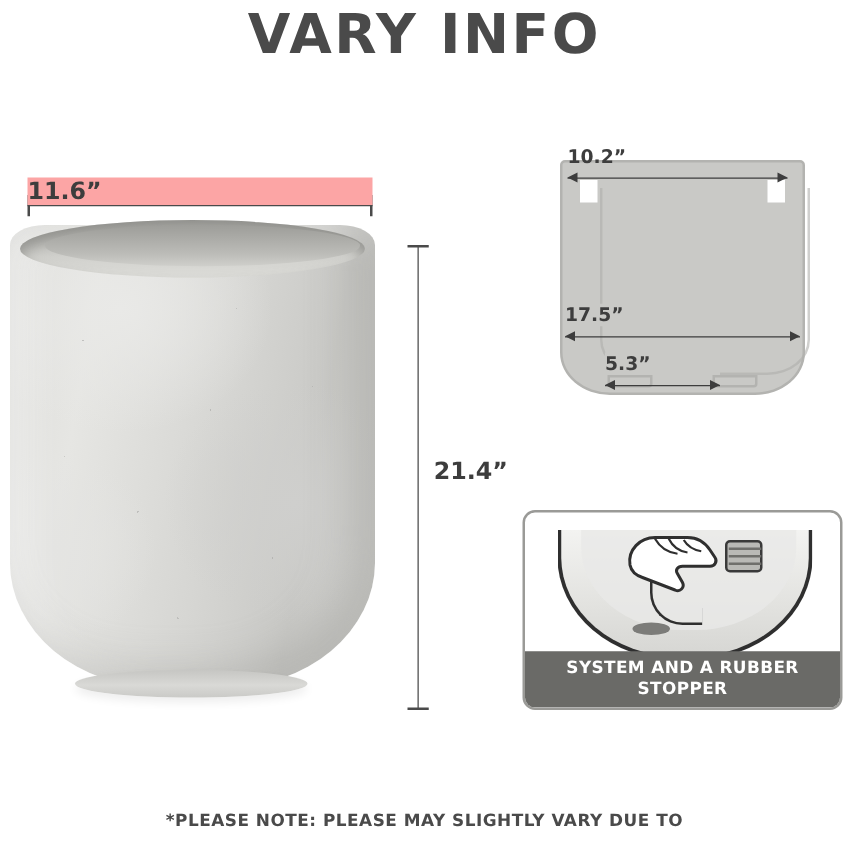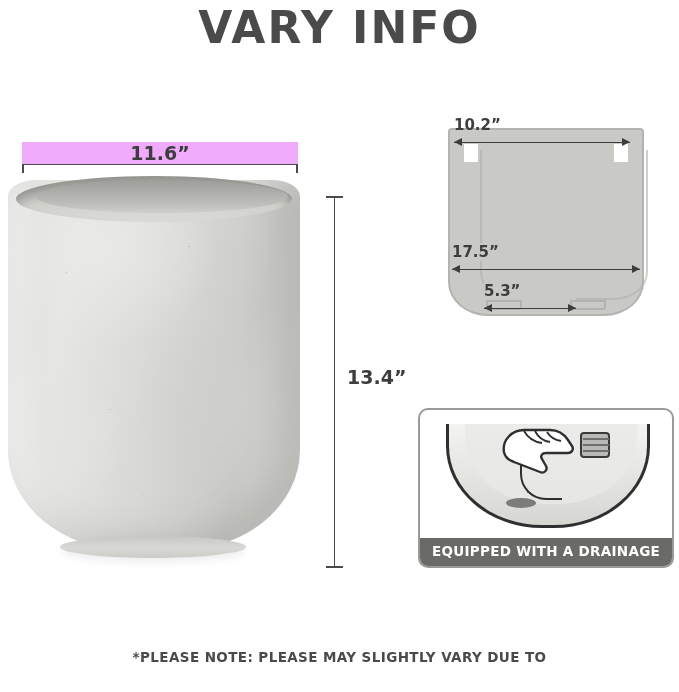--- a/index.html
+++ b/index.html
@@ -114,25 +114,25 @@
     position: absolute;
     top: 10px;
     width: 1.6px; height: 17px;
     background: #4a4a4a;
   }
   .dim-top .cap-l { left: 0; }
   .dim-top .cap-r { right: 0; }
   .dim-top .label {
     position: absolute;
     top: -4px; left: 0; width: 276px;
-    text-align: center;
+    text-align: left;
     font-size: 19px;
     font-weight: bold;
     color: #3d3d3d;
-    background: #f0abfc;
+    background: #fca5a5;
     font-family: "DejaVu Sans", sans-serif;
   }
   .dim-right {
     position: absolute;
     left: 322px;
     top: 196px;
     width: 90px;
     height: 372px;
   }
   .dim-right .vline {
@@ -350,21 +350,21 @@
     <div class="line"></div>
     <div class="cap-l"></div>
     <div class="cap-r"></div>
     <div class="label">11.6”</div>
   </div>
 
   <div class="dim-right">
     <div class="vline"></div>
     <div class="cap-t"></div>
     <div class="cap-b"></div>
-    <div class="label">13.4”</div>
+    <div class="label">21.4”</div>
   </div>
 
   <div class="section-box">
     <div class="section-shape">
       <div class="section-top-notch-l"></div>
       <div class="section-top-notch-r"></div>
       <div class="section-inner"></div>
       <div class="section-feet-l"></div>
       <div class="section-feet-r"></div>
     </div>
@@ -407,21 +407,21 @@
       <path d="M49 14 C52 19, 57 22, 63 23" fill="none" stroke="#2f2f2f" stroke-width="1.8"></path>
     </svg>
 
     <div class="stopper">
       <div class="ridge" style="top:4px"></div>
       <div class="ridge" style="top:10px"></div>
       <div class="ridge" style="top:16px"></div>
     </div>
 
     <div class="drain-caption">
-      <div>EQUIPPED WITH A DRAINAGE</div>
+      <div>SYSTEM AND A RUBBER STOPPER</div>
     </div>
   </div>
 
   <div class="note">
     <div>*PLEASE NOTE: PLEASE MAY SLIGHTLY VARY DUE TO</div>
   </div>
 
 </div>
 
 </body></html>

